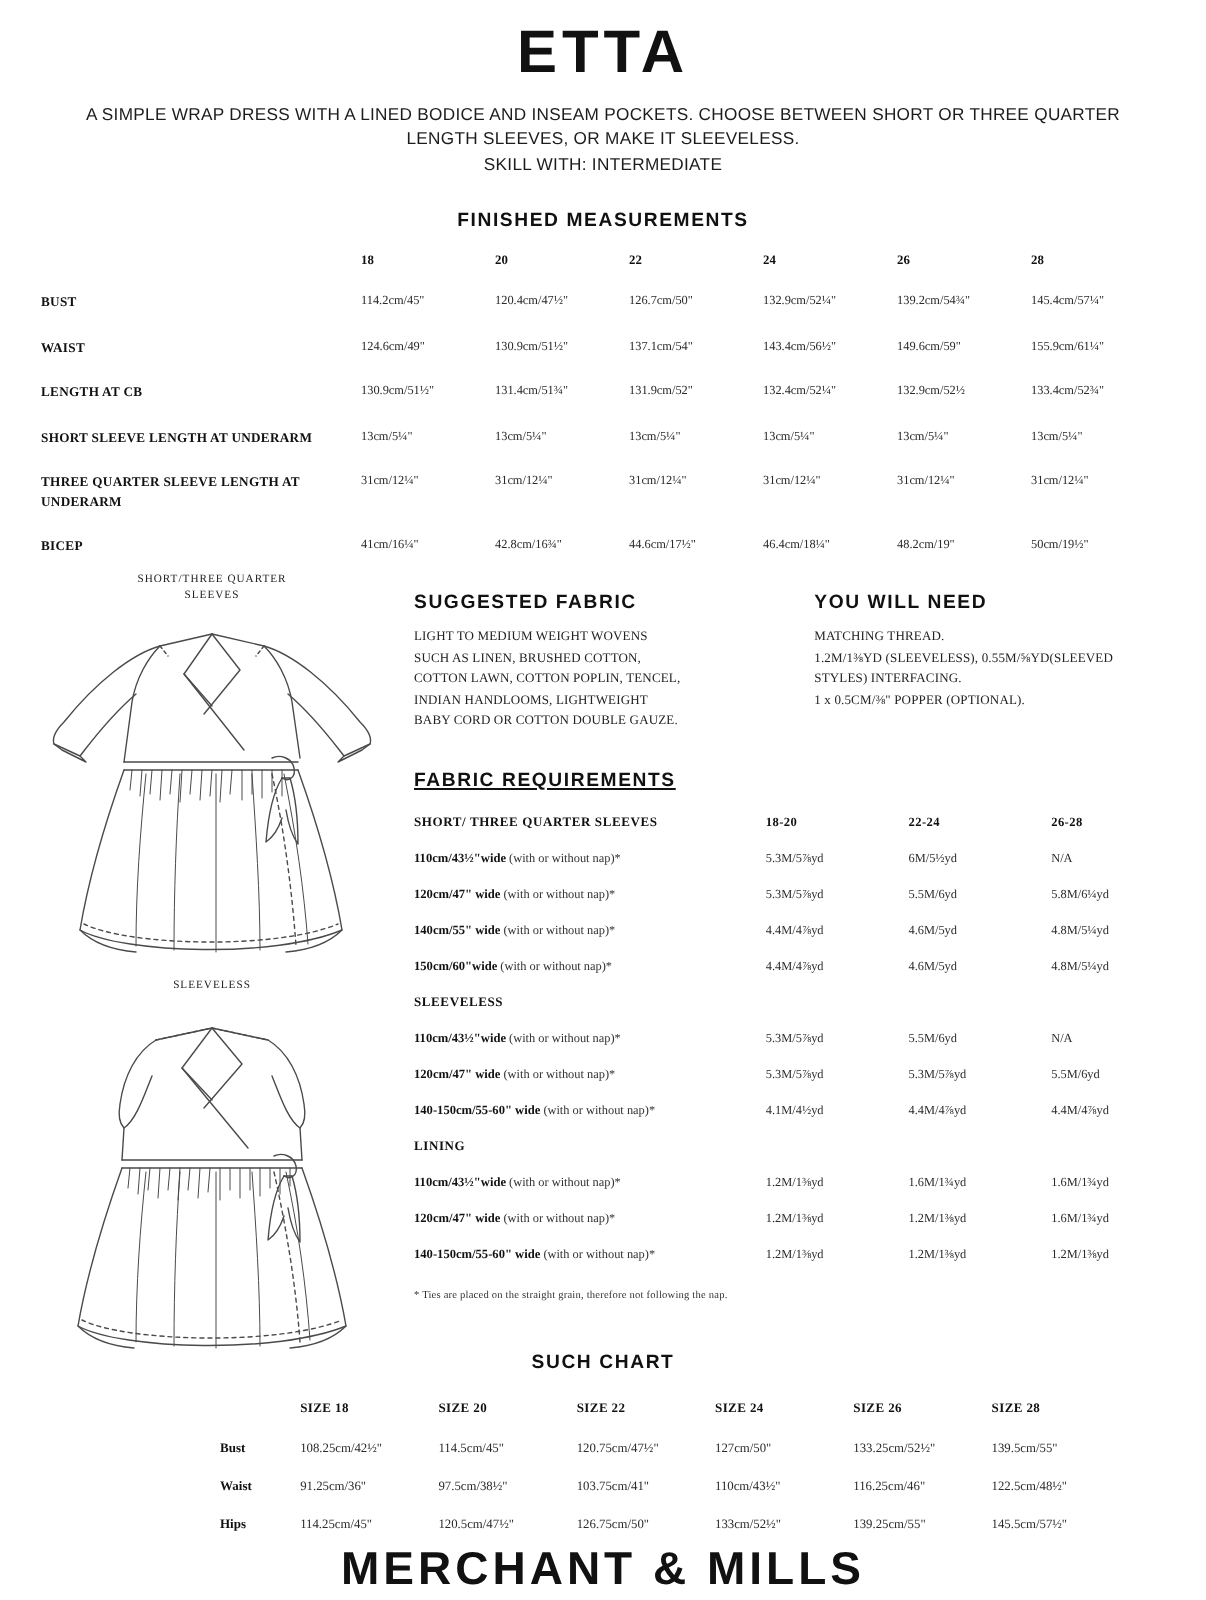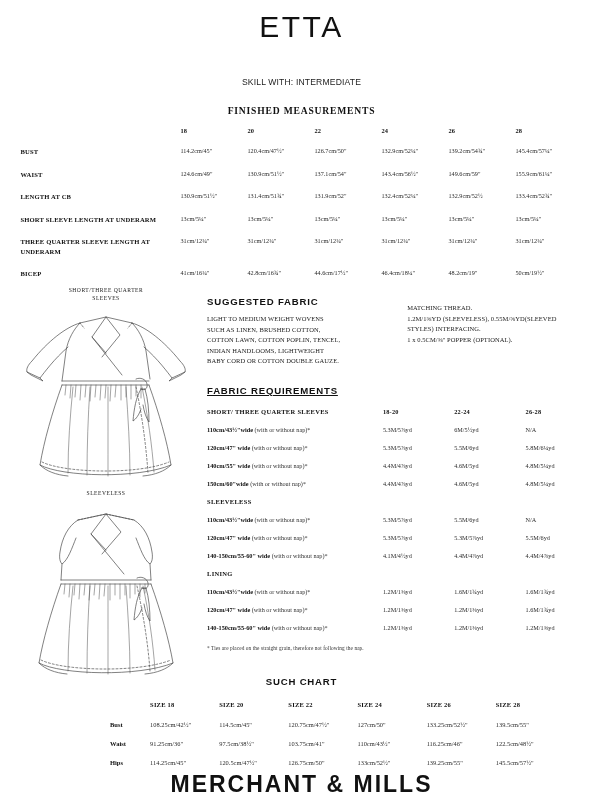--- a/index.html
+++ b/index.html
@@ -19,21 +19,21 @@
     width: 603px;
     height: 800px;
     position: relative;
     box-sizing: border-box;
   }
 
   
   .title {
     text-align: center;
     font-family: "Liberation Sans", sans-serif;
-    font-weight: 400;
+    font-weight: 700;
     font-size: 30px;
     letter-spacing: 2.5px;
     margin: 12px 0 0 0;
     line-height: 1;
     color: #111;
   }
   .subtitle {
     text-align: center;
     font-family: "Liberation Sans", sans-serif;
     font-size: 8.6px;
@@ -52,21 +52,21 @@
     color: #111;
   }
   .sec-head.center { text-align: center; }
 
   
   .fm-wrap {
     position: absolute;
     left: 0; right: 0;
     top: 93px;
   }
-  .fm-title { margin-bottom: 11px; font-family: Liberation Serif, serif; }
+  .fm-title { margin-bottom: 11px; }
   table.fm {
     border-collapse: collapse;
     width: 562px;
     margin: 0 auto;
     table-layout: fixed;
   }
   table.fm th, table.fm td {
     text-align: left;
     vertical-align: top;
     padding: 0;
@@ -229,22 +229,22 @@
     color: #111;
   }
 </style>
 </head>
 <body>
 
 <div class="page">
 
   <div class="title">ETTA</div>
   <div class="subtitle">
-    <br>
-    <br>
+    <span>A SIMPLE WRAP DRESS WITH A LINED BODICE AND INSEAM POCKETS. CHOOSE BETWEEN SHORT OR  THREE QUARTER</span><br>
+    <span>LENGTH SLEEVES, OR MAKE IT SLEEVELESS.</span><br>
     <span>SKILL WITH:  INTERMEDIATE</span>
   </div>
 
   <div class="fm-wrap">
     <div class="sec-head center fm-title">FINISHED MEASUREMENTS</div>
     <table class="fm">
       <colgroup>
         <col style="width:160px">
         <col class="c-size">
           <col class="c-size">
@@ -434,20 +434,21 @@
         <div class="sec-head">SUGGESTED FABRIC</div>
         <div class="body-text">
           <span class="ln">LIGHT TO MEDIUM WEIGHT WOVENS</span>
           <span class="ln">SUCH AS LINEN, BRUSHED COTTON,</span>
           <span class="ln">COTTON LAWN, COTTON POPLIN, TENCEL,</span>
           <span class="ln">INDIAN HANDLOOMS, LIGHTWEIGHT</span>
           <span class="ln">BABY CORD OR COTTON DOUBLE GAUZE.</span>
         </div>
       </div>
       <div class="col-b">
+        <div class="sec-head">YOU WILL NEED</div>
         <div class="body-text">
           <span class="ln">MATCHING THREAD.</span>
           <span class="ln">1.2M/1⅜YD (SLEEVELESS), 0.55M/⅝YD(SLEEVED</span>
           <span class="ln">STYLES) INTERFACING.</span>
           <span class="ln">1 x 0.5CM/⅜" POPPER (OPTIONAL).</span>
         </div>
       </div>
     </div>
 
     <div class="sec-head fr-head">FABRIC REQUIREMENTS</div>

